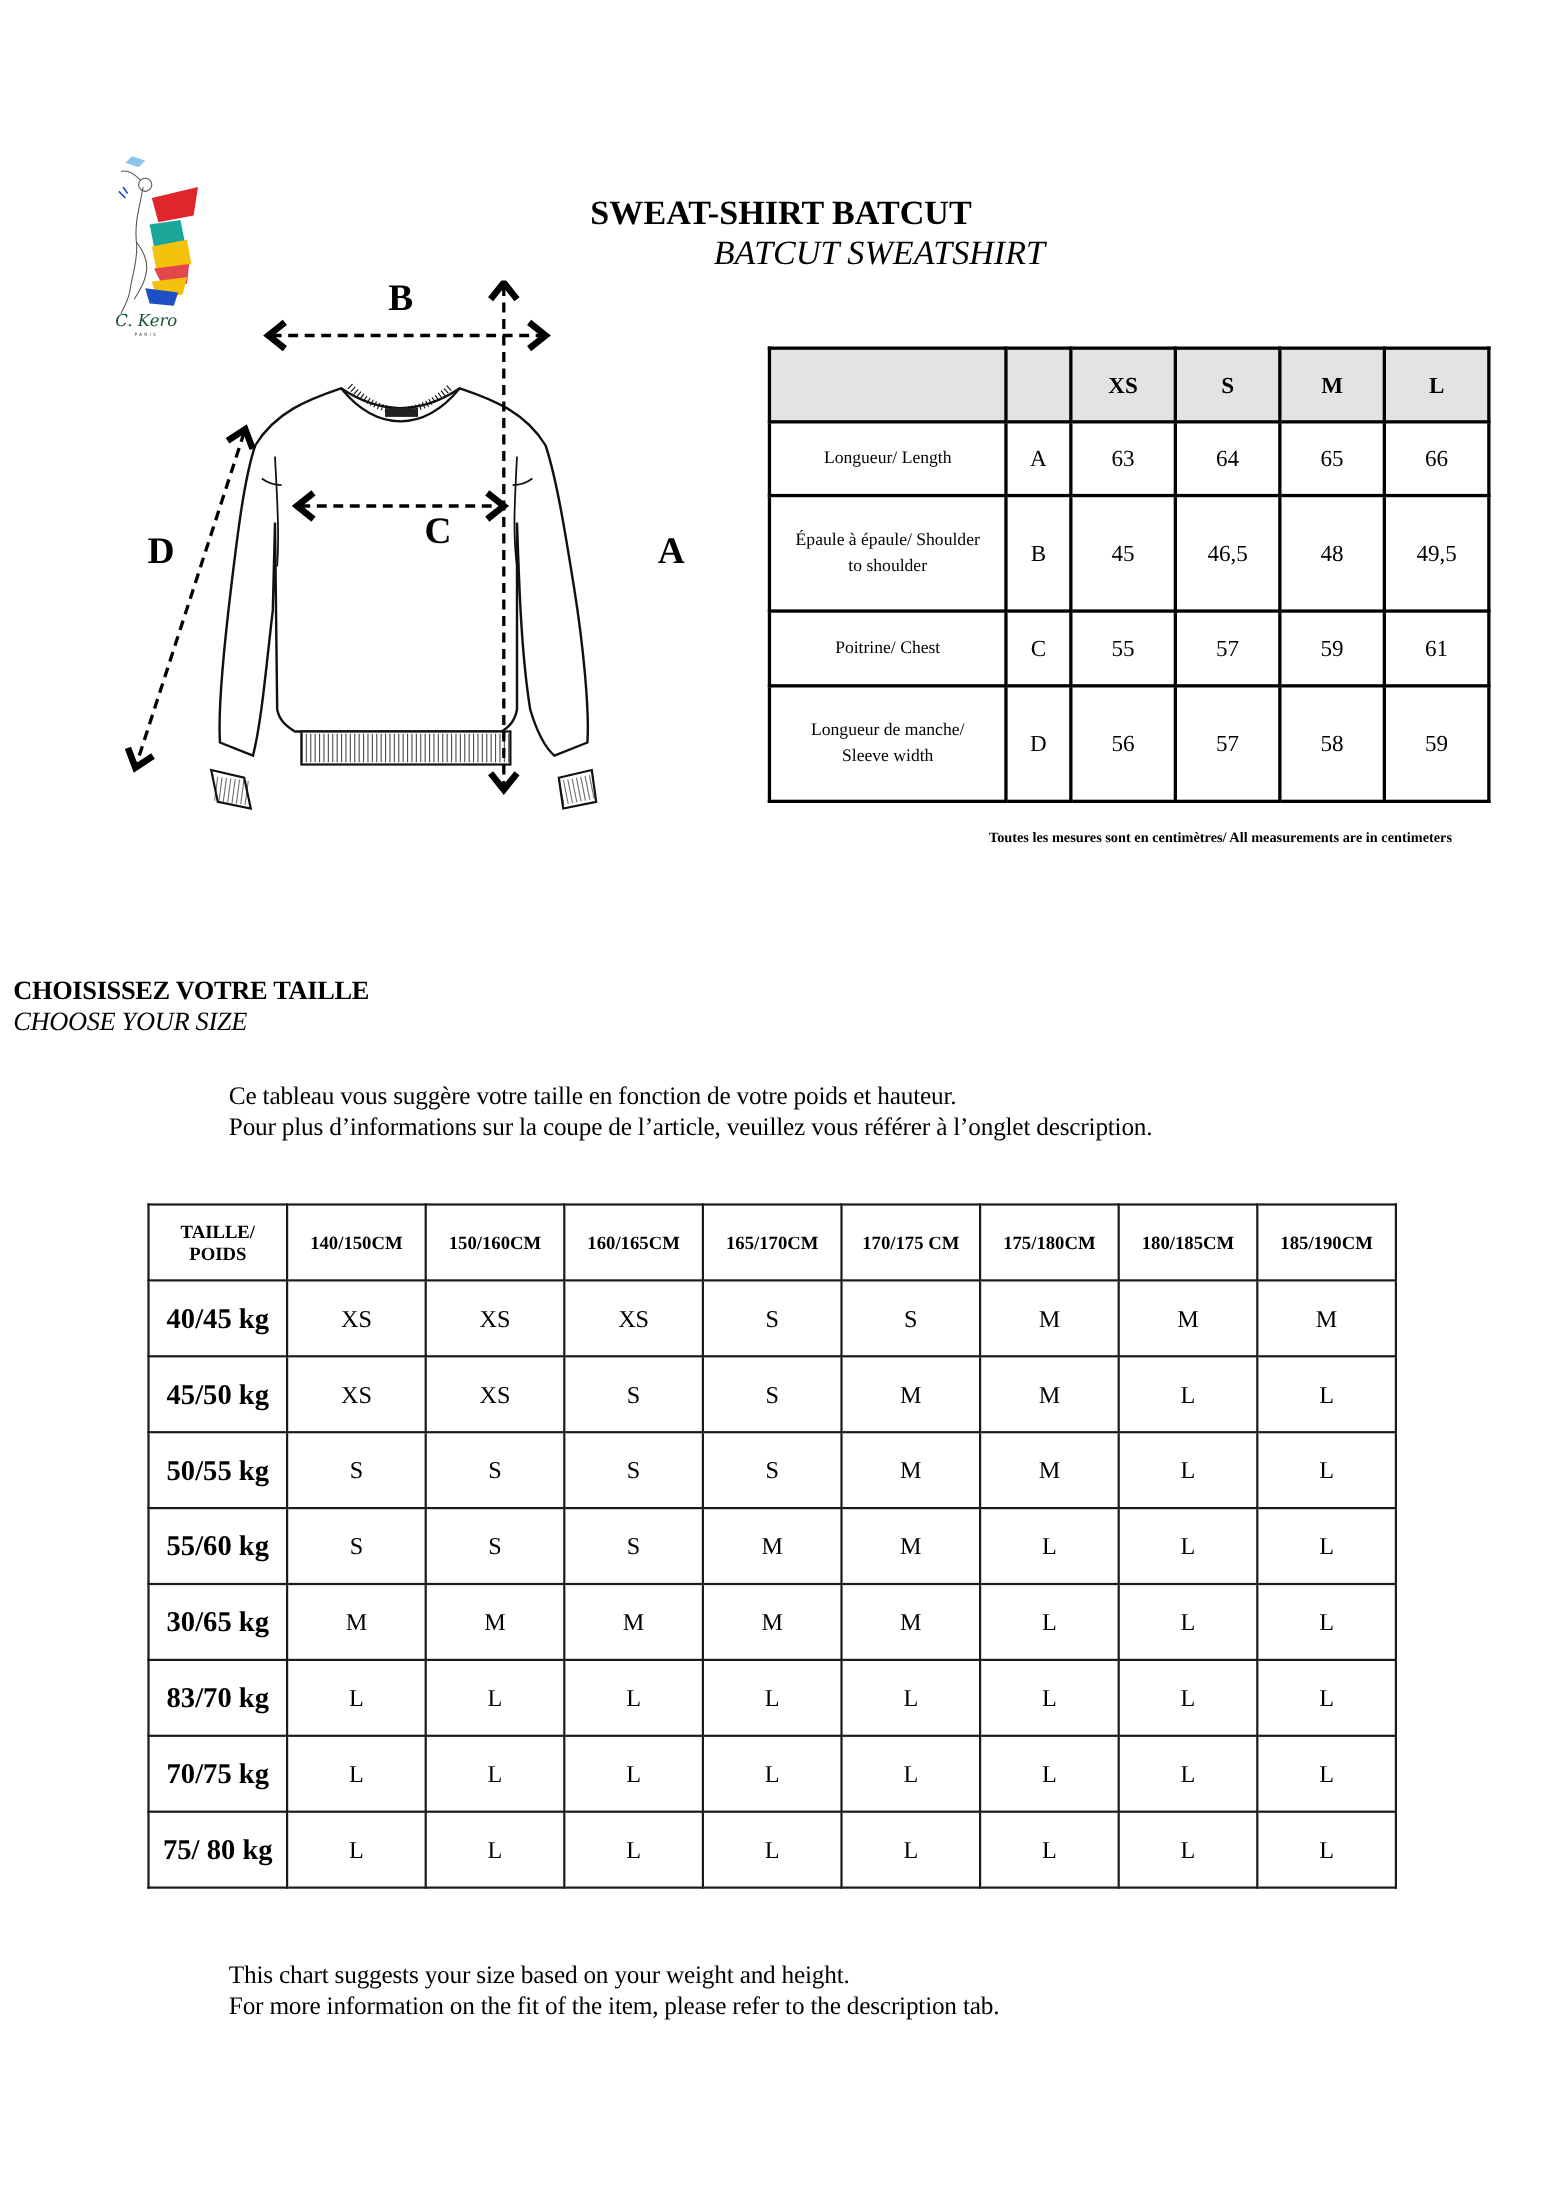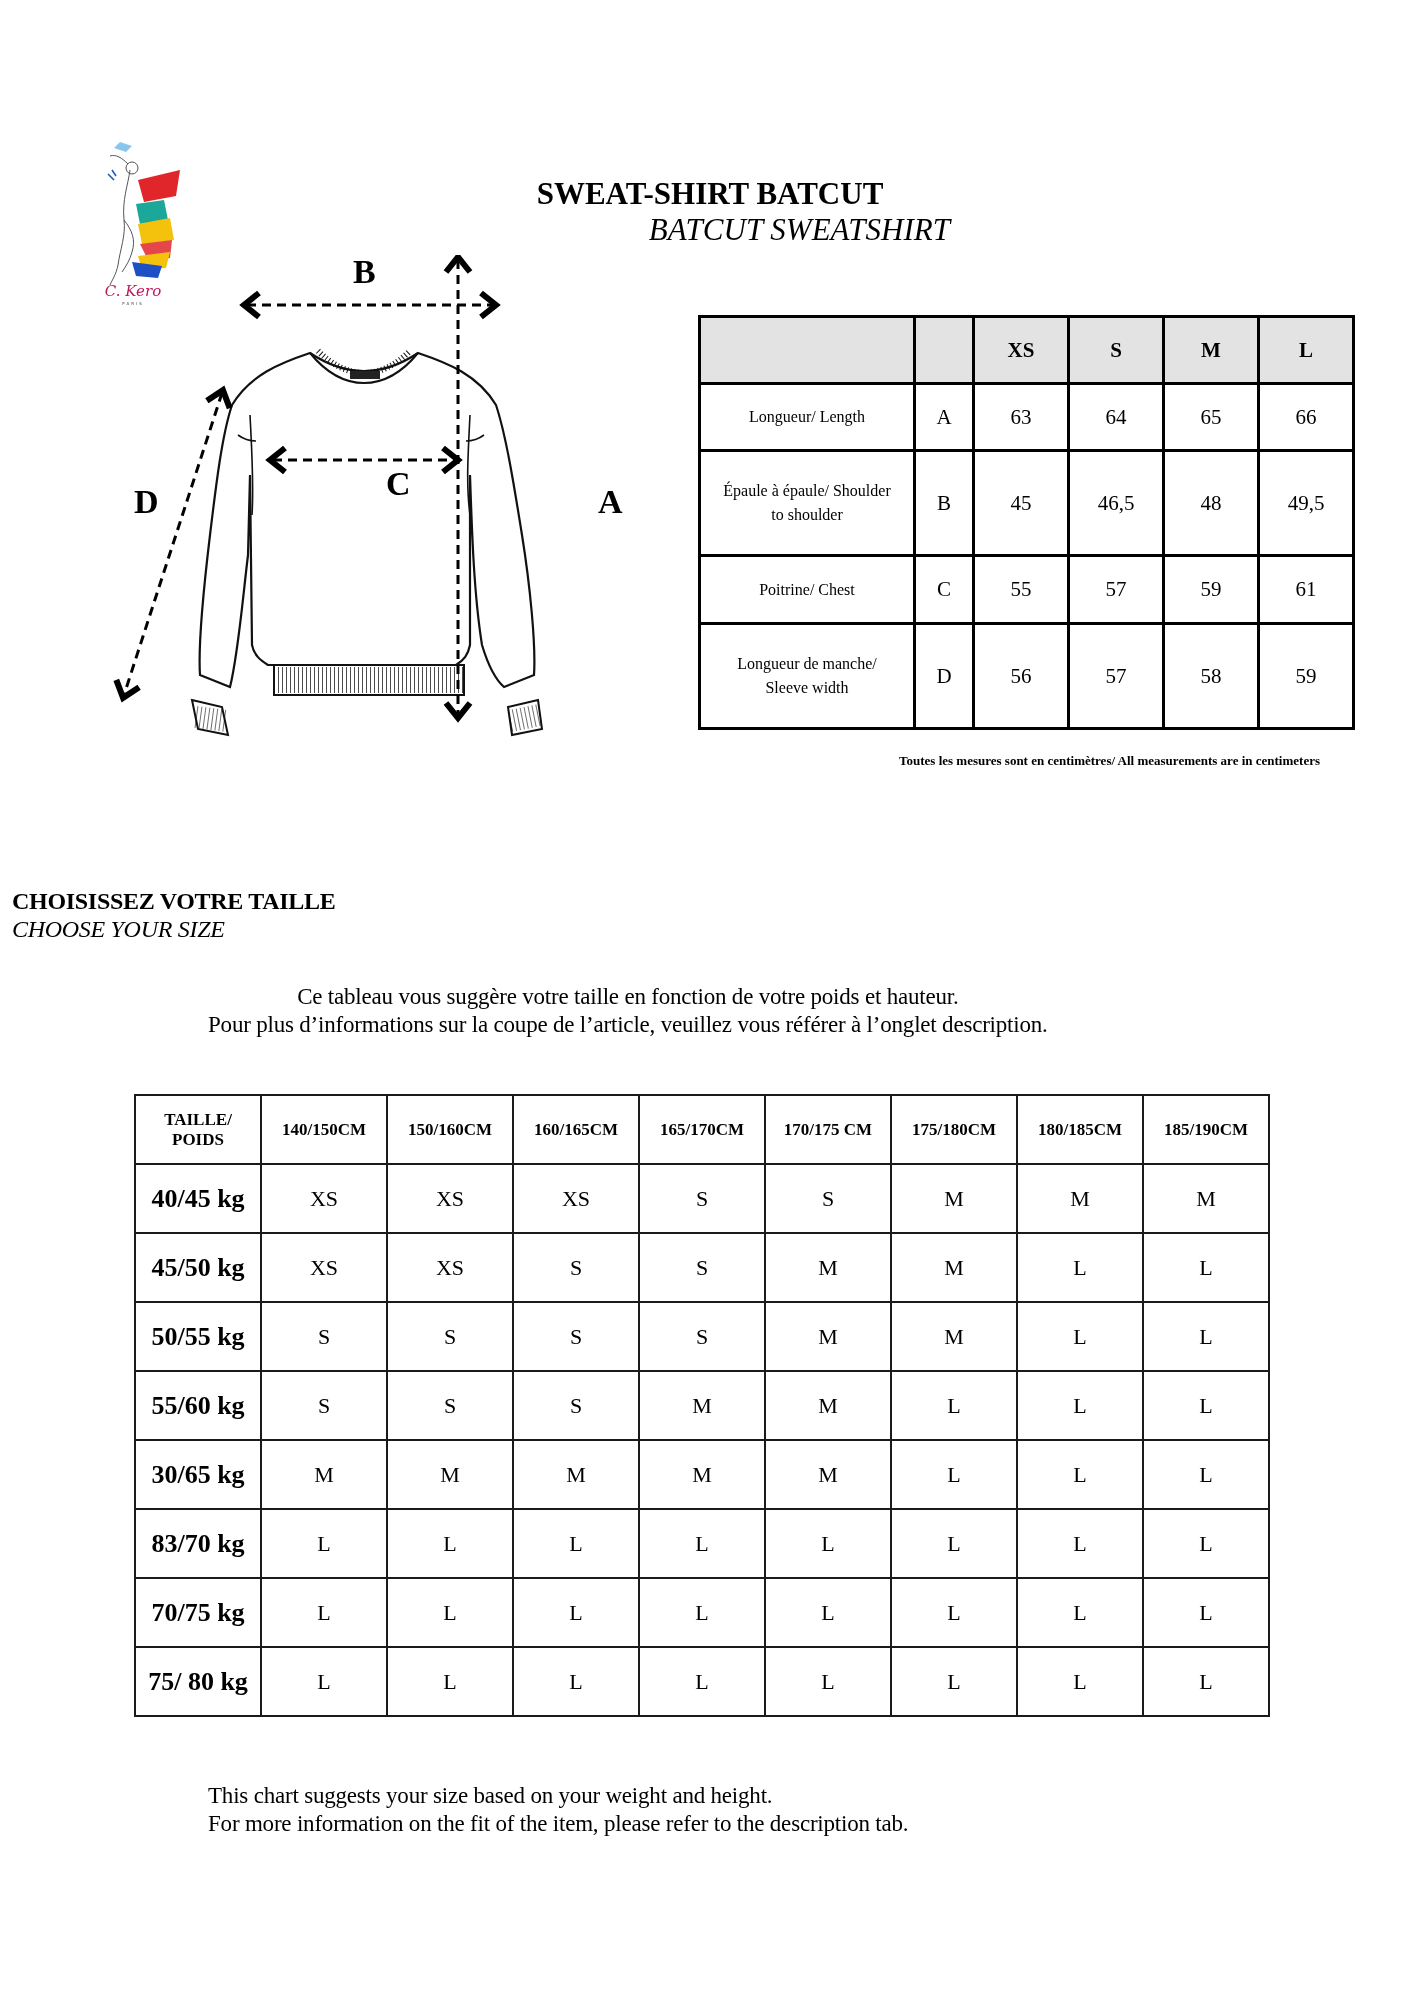--- a/index.html
+++ b/index.html
@@ -25,21 +25,21 @@
   .mtable td.label { font-size:16px; line-height:24px; width:172px; }
   .mtable td.code { width:56px; font-size:21px; }
   .mtable td.val { width:92px; }
   .mnote { left:700px; width:620px; top:753px; text-align:right; font-weight:bold;
            font-size:13px; }
 
   
   .sec2 { left:0; width:1414px; top:887px; text-align:left;margin-left:12px; }
   .sec2 .fr { font-weight:bold; font-size:24px; line-height:28px; letter-spacing:-0.3px; }
   .sec2 .en { font-style:italic; font-size:24px; line-height:28px; letter-spacing:-0.3px; }
-  .intro { left:208px; top:983px; font-size:23px; line-height:28px; letter-spacing:-0.2px;text-align:center; }
+  .intro { left:208px; top:983px; font-size:23px; line-height:28px; letter-spacing:-0.2px; }
 
   
   .stable { left:134px; top:1094px; border-collapse:collapse; }
   .stable td { border:2.5px solid #1a1a1a; text-align:center; vertical-align:middle;
                padding:0; width:124px; height:67px; font-size:22px; }
   .stable tr.head td { height:67px; font-size:17px; font-weight:bold; }
   .stable td.rowhead { font-weight:bold; font-size:26px; width:124px; }
   .stable tr.head td.corner { font-size:17px; line-height:20px; }
 
   .outro { left:208px; top:1782px; font-size:23px; line-height:28px; letter-spacing:-0.2px; }
@@ -57,21 +57,21 @@
     <path d="M22 8 L28 2 L40 6 L34 12 Z" fill="#6bb8e8" opacity="0.8"></path>
     <path d="M20 30 L24 36 M16 34 L22 40" stroke="#1f4fc4" stroke-width="1.5"></path>
 
     <polygon points="46,40 88,30 84,56 52,62" fill="#e0262b"></polygon>
     <polygon points="44,64 72,60 76,80 48,84" fill="#1ba79a"></polygon>
     <polygon points="46,84 78,78 82,100 50,104" fill="#f4c20d"></polygon>
     <polygon points="48,104 80,100 78,118 56,120" fill="#e0262b" opacity="0.85"></polygon>
     <polygon points="46,116 78,112 74,128 50,130" fill="#f4c20d"></polygon>
     <polygon points="40,122 70,126 66,138 44,136" fill="#1f4fc4"></polygon>
   </svg>
-  <div style="position:absolute;left:6px;top:142px;width:70px;text-align:center;font-family:'DejaVu Serif',serif;font-style:italic;font-size:15px;color:#be185d;">C. Kero</div>
+  <div style="position:absolute;left:6px;top:142px;width:70px;text-align:center;font-family:'DejaVu Serif',serif;font-style:italic;font-size:15px;color:#14532d;">C. Kero</div>
   <div style="position:absolute;left:6px;top:161px;width:70px;text-align:center;font-family:'DejaVu Sans',sans-serif;font-size:4px;letter-spacing:2px;color:#444;">PARIS</div>
 </div>
 
 <div class="abs title-wrap">
   <div class="fr">SWEAT-SHIRT BATCUT</div>
   <div class="en">BATCUT SWEATSHIRT</div>
 </div>
 
 <div class="abs diagram">
   <svg width="520" height="500" viewBox="0 0 520 500">

